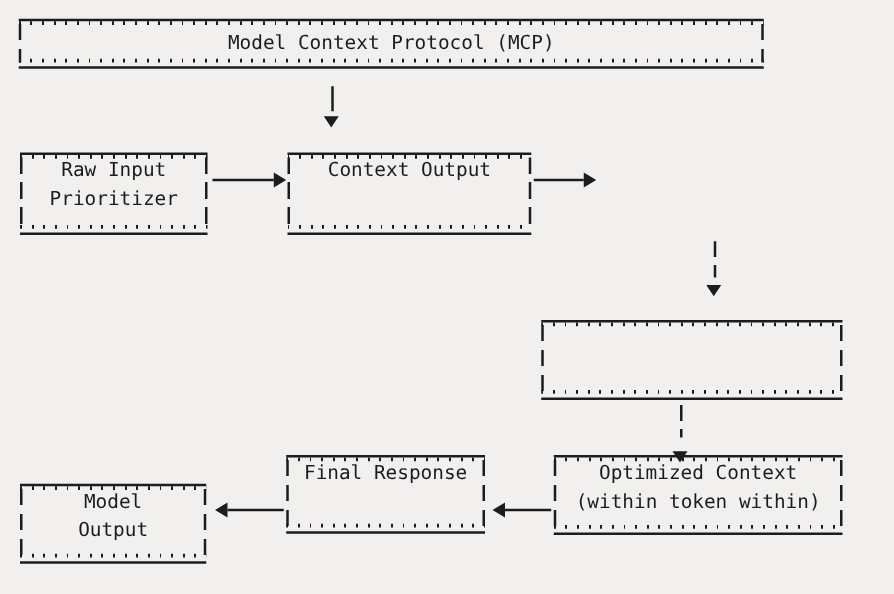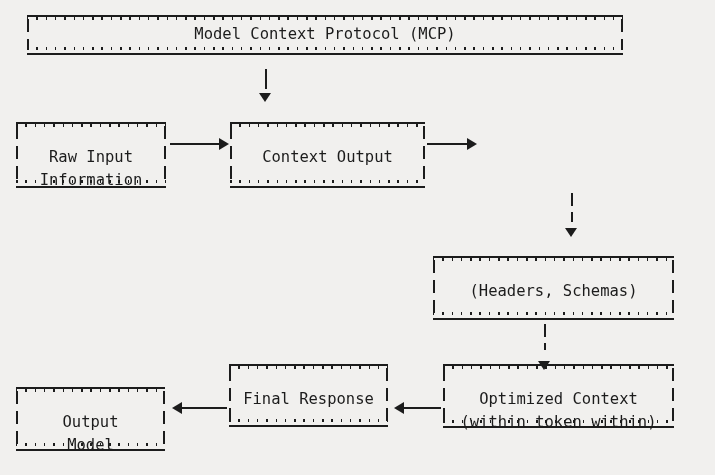--- a/index.html
+++ b/index.html
@@ -5,21 +5,21 @@
   :root { --bg:#f1f0ee; --ink:#1c1c1c; }
   * { box-sizing:border-box; }
   html,body { margin:0; padding:0; background:var(--bg); }
   .canvas {
     position:relative; width:715px; height:475px; overflow:hidden;
     background:var(--bg); color:var(--ink);
     font-family:"DejaVu Sans Mono","Liberation Mono",monospace;
   }
   .node {
     position:absolute; text-align:center;
-    font-size:15.5px; line-height:23px; padding-top:24px;
+    font-size:15.5px; line-height:23px; padding-top:3px;
     background-image:
       linear-gradient(var(--ink), var(--ink)),
       linear-gradient(var(--ink), var(--ink)),
       repeating-linear-gradient(90deg, var(--ink) 0 1.5px, transparent 1.5px 9.3px),
       repeating-linear-gradient(90deg, var(--ink) 0 1.5px, transparent 1.5px 9.3px),
       repeating-linear-gradient(180deg, var(--ink) 0 13px, transparent 13px 20px),
       repeating-linear-gradient(180deg, var(--ink) 0 13px, transparent 13px 20px);
     background-position: 0 0, 0 100%, 0 2px, 0 calc(100% - 5px), 0 4px, 100% 4px;
     background-size: 100% 2px, 100% 2px, 100% 3px, 100% 3px, 2px calc(100% - 9px), 2px calc(100% - 9px);
     background-repeat: no-repeat;
@@ -30,41 +30,40 @@
   .vline.dashed { background:repeating-linear-gradient(180deg, var(--ink) 0 13px, transparent 13px 19px); }
   .ah-down  { position:absolute; width:0; height:0; border-left:6.5px solid transparent; border-right:6.5px solid transparent; border-top:9px solid var(--ink); }
   .ah-right { position:absolute; width:0; height:0; border-top:6px solid transparent; border-bottom:6px solid transparent; border-left:10px solid var(--ink); }
   .ah-left  { position:absolute; width:0; height:0; border-top:6px solid transparent; border-bottom:6px solid transparent; border-right:10px solid var(--ink); }
 </style>
 </head>
 <body>
 
 <div class="canvas">
 
-  <div class="node" style="left:27px;top:15px;width:596px;height:40px;padding-top:8px">
+  <div class="node" style="left:15px;top:15px;width:596px;height:40px;padding-top:8px">
     <div>Model Context Protocol (MCP)</div>
   </div>
 
   <div class="node" style="left:16px;top:122px;width:150px;height:66px">
     <div>Raw Input</div>
-    <div>Information</div>
+    <div>Prioritizer</div>
   </div>
 
   <div class="node" style="left:230px;top:122px;width:195px;height:66px">
     <div>Context Output</div>
   </div>
 
 
   <div class="node" style="left:433px;top:256px;width:241px;height:64px">
-    <div>(Headers, Schemas)</div>
   </div>
 
   <div class="node" style="left:16px;top:387px;width:149px;height:64px">
+    <div>Model</div>
     <div>Output</div>
-    <div>Model</div>
   </div>
 
   <div class="node" style="left:229px;top:364px;width:159px;height:63px">
     <div>Final Response</div>
   </div>
 
   <div class="node" style="left:443px;top:364px;width:231px;height:64px">
     <div>Optimized Context</div>
     <div>(within token within)</div>
   </div>

